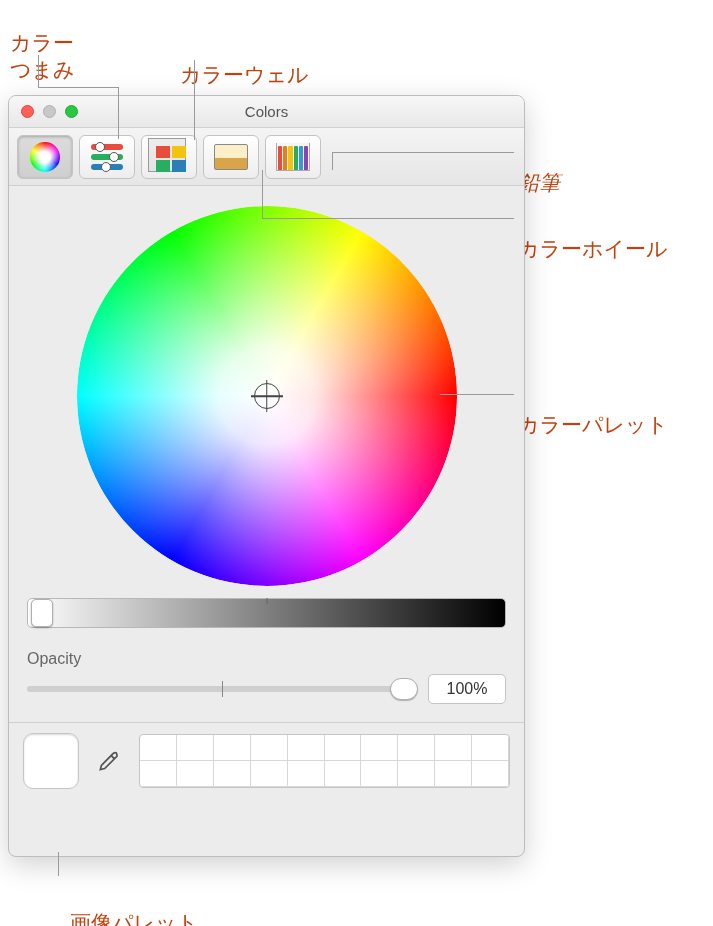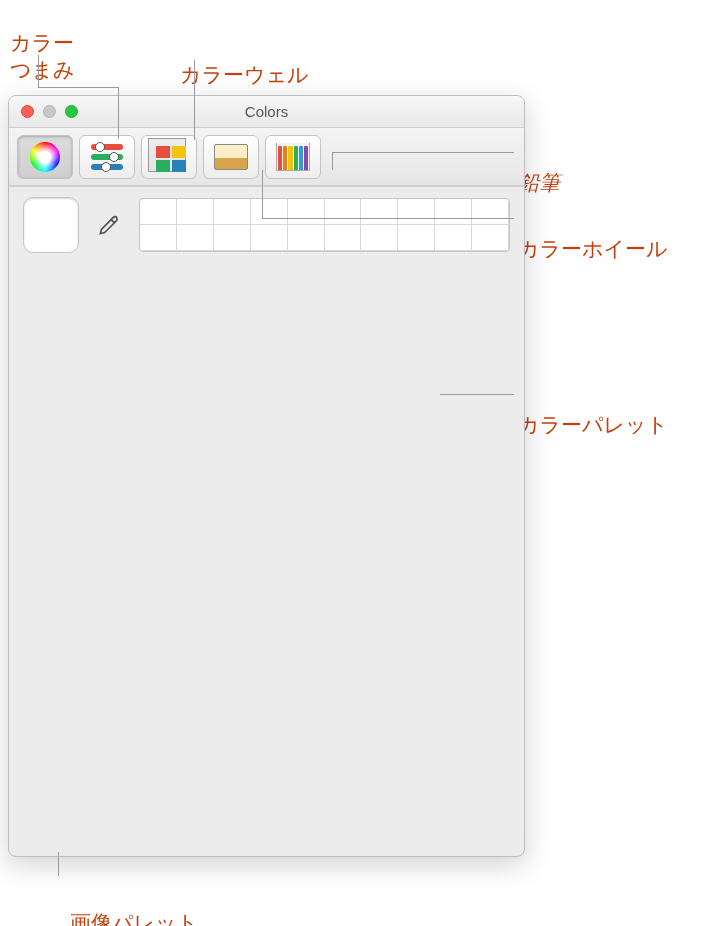--- a/index.html
+++ b/index.html
@@ -281,20 +281,40 @@
           <span></span>
           <span></span>
           <span></span>
           <span></span>
           <span></span>
           <span></span>
         </div>
     </div>
   </div>
 
+  <div class="panel-body">
+    <div class="wheel-wrap">
+      <div class="wheel"></div>
+      <div class="crosshair"></div>
+    </div>
+
+    <div class="track">
+      <div class="tick"></div>
+      <div class="thumb" style="left:3%;"></div>
+    </div>
+
+    <div class="section-label">Opacity</div>
+    <div class="opacity-row">
+      <div class="op-track">
+        <div class="tick"></div>
+        <div class="op-thumb" style="left:97%;"></div>
+      </div>
+      <div class="op-field">100%</div>
+    </div>
+  </div>
 
   <div class="bottom">
     <div class="well"></div>
     <div class="eyedrop">
       <svg width="26" height="26" viewBox="0 0 24 24">
         <path fill="none" stroke="#555" stroke-width="1.6" d="M4 20l1-4 9-9 3 3-9 9-4 1zM14 7l3 3M16 5c1-1 3-1 3 0s1 2 0 3l-2 2-3-3 2-2z"></path>
       </svg>
     </div>
     <div class="swatch-grid">
       <div></div>

